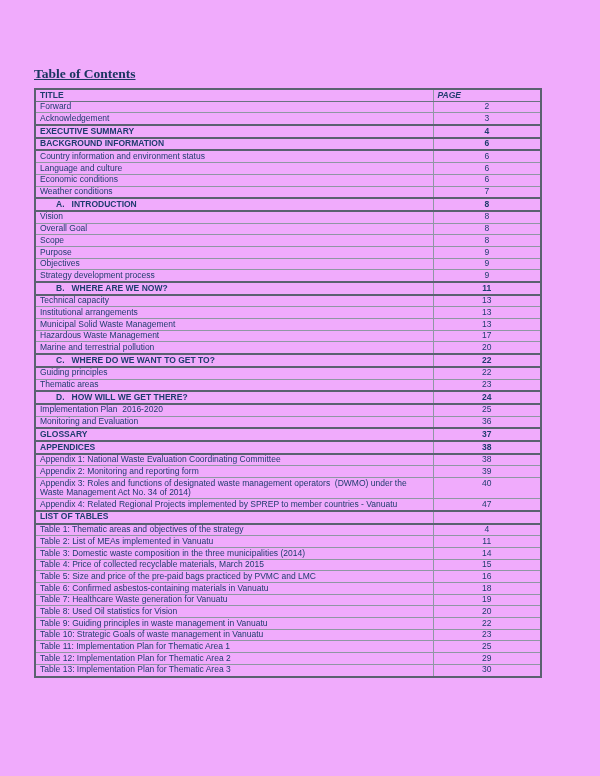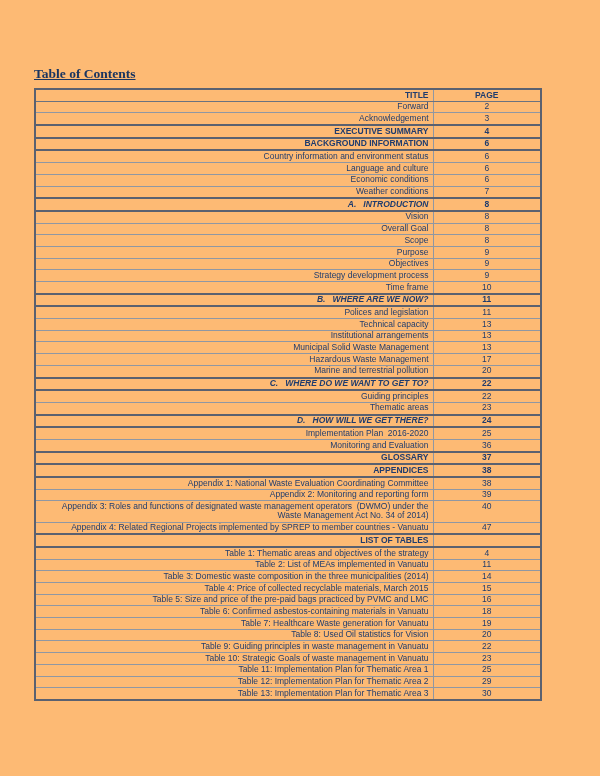--- a/index.html
+++ b/index.html
@@ -4,21 +4,21 @@
 <style>
   html, body {
     margin: 0;
     padding: 0;
     background: #ffffff;
   }
   .page {
     position: relative;
     width: 600px;
     height: 776px;
-    background: #fdba74;
+    background: #f0abfc;
     font-family: "Liberation Sans", sans-serif;
     overflow: hidden;
   }
   .doc-title {
     position: absolute;
     left: 34px;
     top: 66px;
     margin: 0;
     font-family: "Liberation Serif", serif;
     font-size: 13.5px;
@@ -41,32 +41,32 @@
     border: 1px solid #8f97a3;
     font-size: 8.5px;
     line-height: 9.5px;
     color: #1f3c6e;
     padding: 0.6px 4px;
     vertical-align: top;
     overflow: hidden;
   }
   table.toc th {
     font-weight: bold;
-    text-align: right;
+    text-align: left;
     border-bottom: 1px solid #6a7280;
   }
-  table.toc th.page-head { text-align: center; }
-  td.title-cell { text-align: right; white-space: pre-wrap; }
+  table.toc th.page-head { text-align: left; font-style: italic; }
+  td.title-cell { text-align: left; white-space: pre-wrap; }
   td.page-cell  { text-align: center; }
   tr.row-section td, tr.row-letter td {
     font-weight: bold;
     border-top: 2px solid #5a6170;
     border-bottom: 2px solid #5a6170;
   }
-  tr.row-letter td.title-cell { padding-left: 28px; font-style: italic; }
+  tr.row-letter td.title-cell { padding-left: 20px; }
 </style>
 </head>
 <body>
 
 <div class="page">
   <h1 class="doc-title">Table of Contents</h1>
 
   <table class="toc">
     <colgroup>
       <col class="col-title">
@@ -132,30 +132,22 @@
           <td class="page-cell">9</td>
         </tr>
         <tr class="row-normal">
           <td class="title-cell">Objectives</td>
           <td class="page-cell">9</td>
         </tr>
         <tr class="row-normal">
           <td class="title-cell">Strategy development process</td>
           <td class="page-cell">9</td>
         </tr>
-        <tr class="row-normal">
-          <td class="title-cell">Time frame</td>
-          <td class="page-cell">10</td>
-        </tr>
         <tr class="row-letter">
           <td class="title-cell">B.&nbsp;&nbsp;&nbsp;WHERE ARE WE NOW?</td>
-          <td class="page-cell">11</td>
-        </tr>
-        <tr class="row-normal">
-          <td class="title-cell">Polices and legislation</td>
           <td class="page-cell">11</td>
         </tr>
         <tr class="row-normal">
           <td class="title-cell">Technical capacity</td>
           <td class="page-cell">13</td>
         </tr>
         <tr class="row-normal">
           <td class="title-cell">Institutional arrangements</td>
           <td class="page-cell">13</td>
         </tr>

